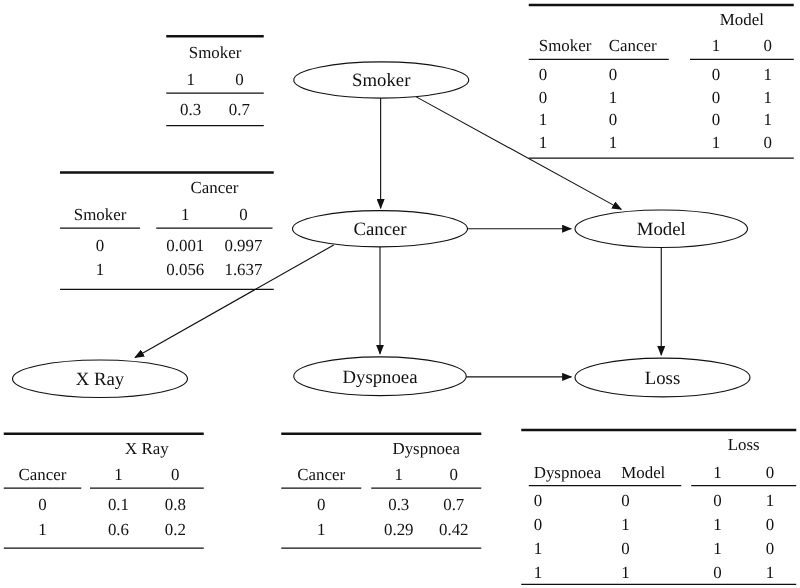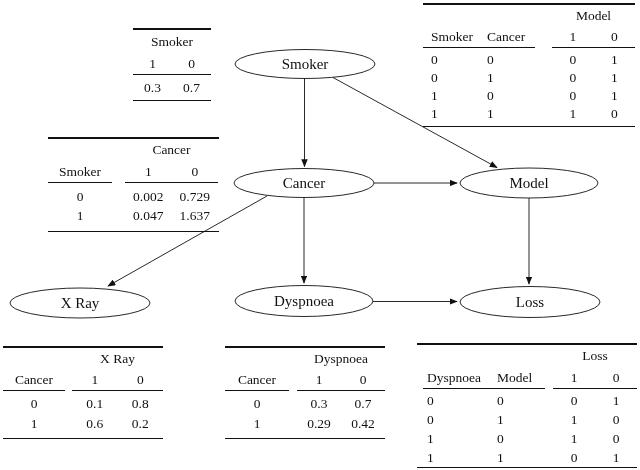--- a/index.html
+++ b/index.html
@@ -137,27 +137,27 @@
       <span class="vcol">0</span>
     </div>
     <div class="midrow">
       <span class="seg pcol"></span>
       <span class="gap"></span>
       <span class="seg varea"></span>
     </div>
     <div class="trow body-row body-first">
       <span class="pcol">0</span>
       <span class="gap"></span>
-      <span class="vcol">0.002</span>
-      <span class="vcol">0.729</span>
+      <span class="vcol">0.001</span>
+      <span class="vcol">0.997</span>
     </div>
     <div class="trow body-row">
       <span class="pcol">1</span>
       <span class="gap"></span>
-      <span class="vcol">0.047</span>
+      <span class="vcol">0.056</span>
       <span class="vcol">1.637</span>
     </div>
     <div class="endpad"></div>
     <div class="rule heavy"></div>
   </div>
 
   <div class="ctable" id="t-model">
     <div class="rule heavy"></div>
     <div class="trow title-row">
       <span class="varea title-offset2">Model</span>

